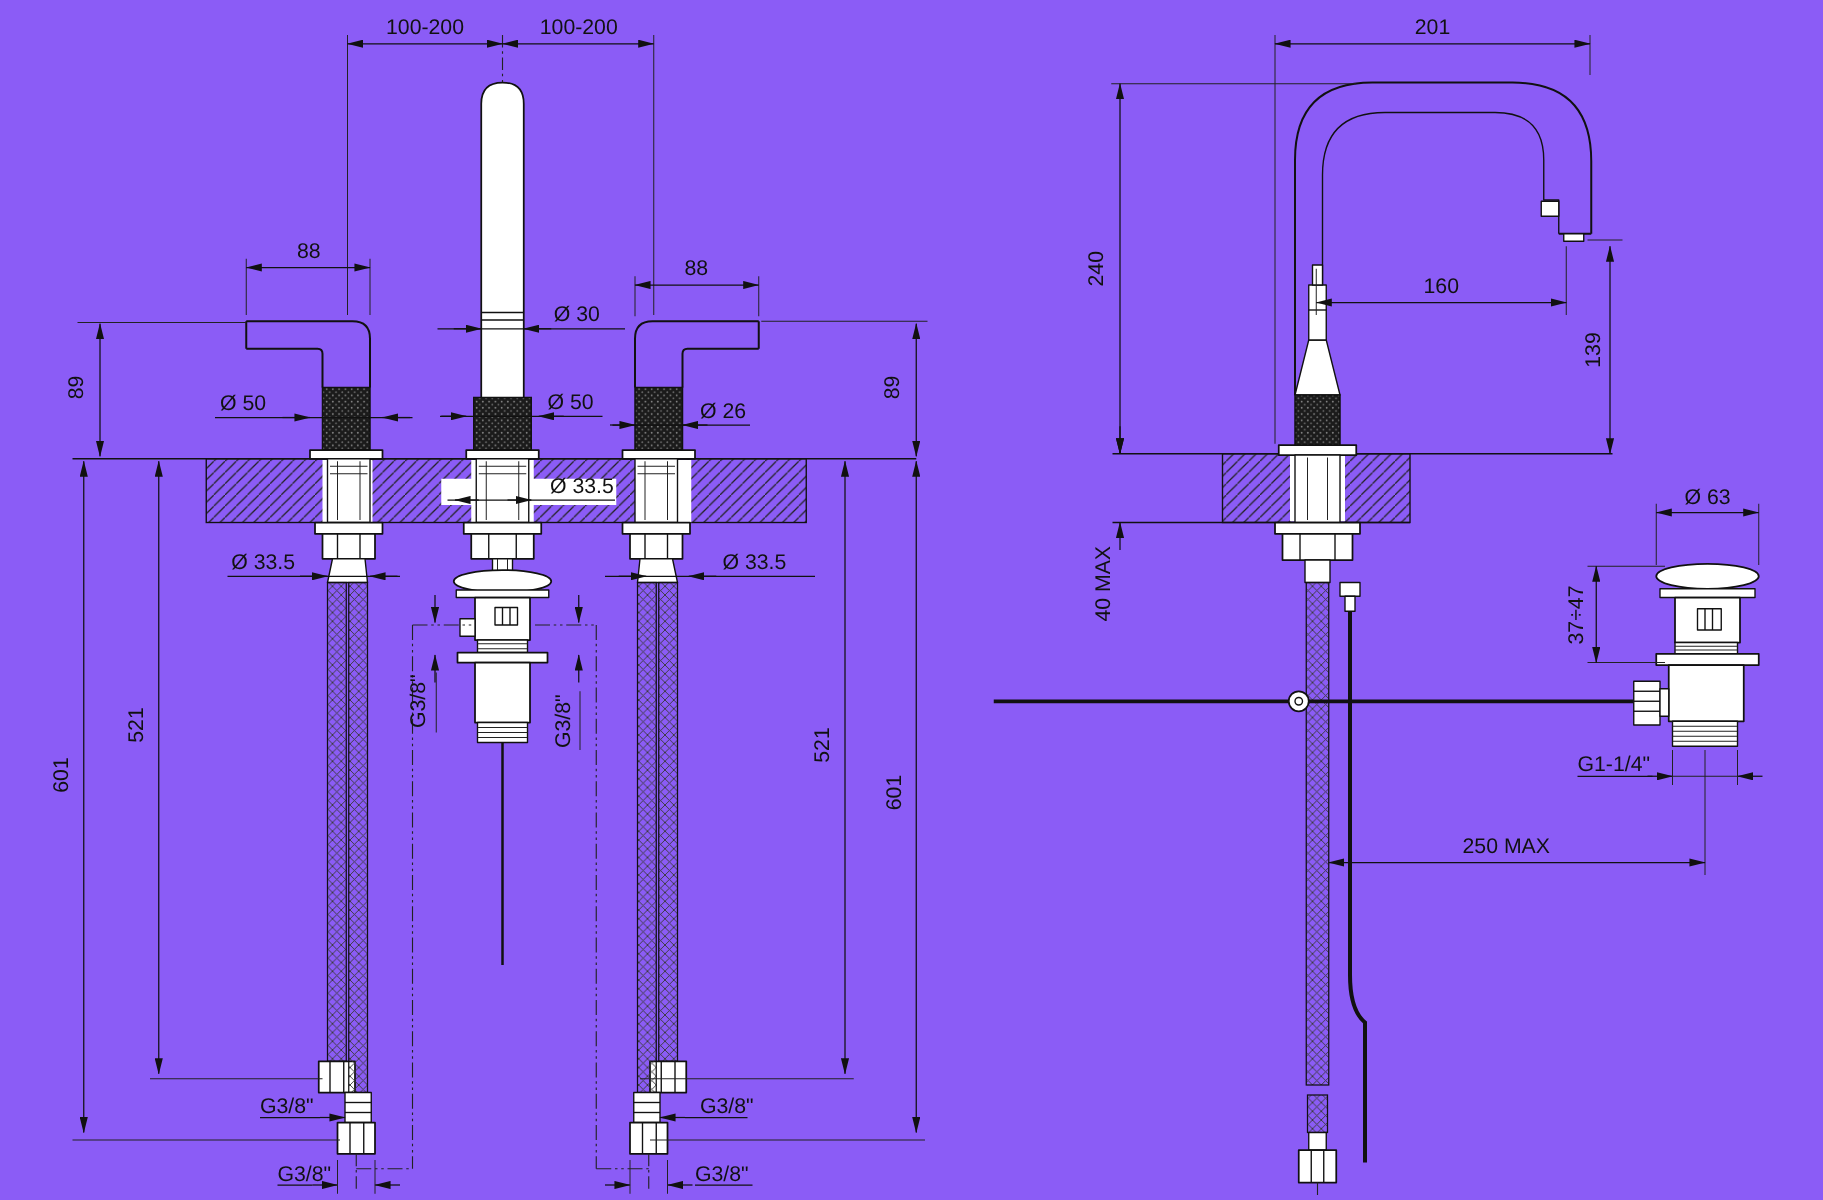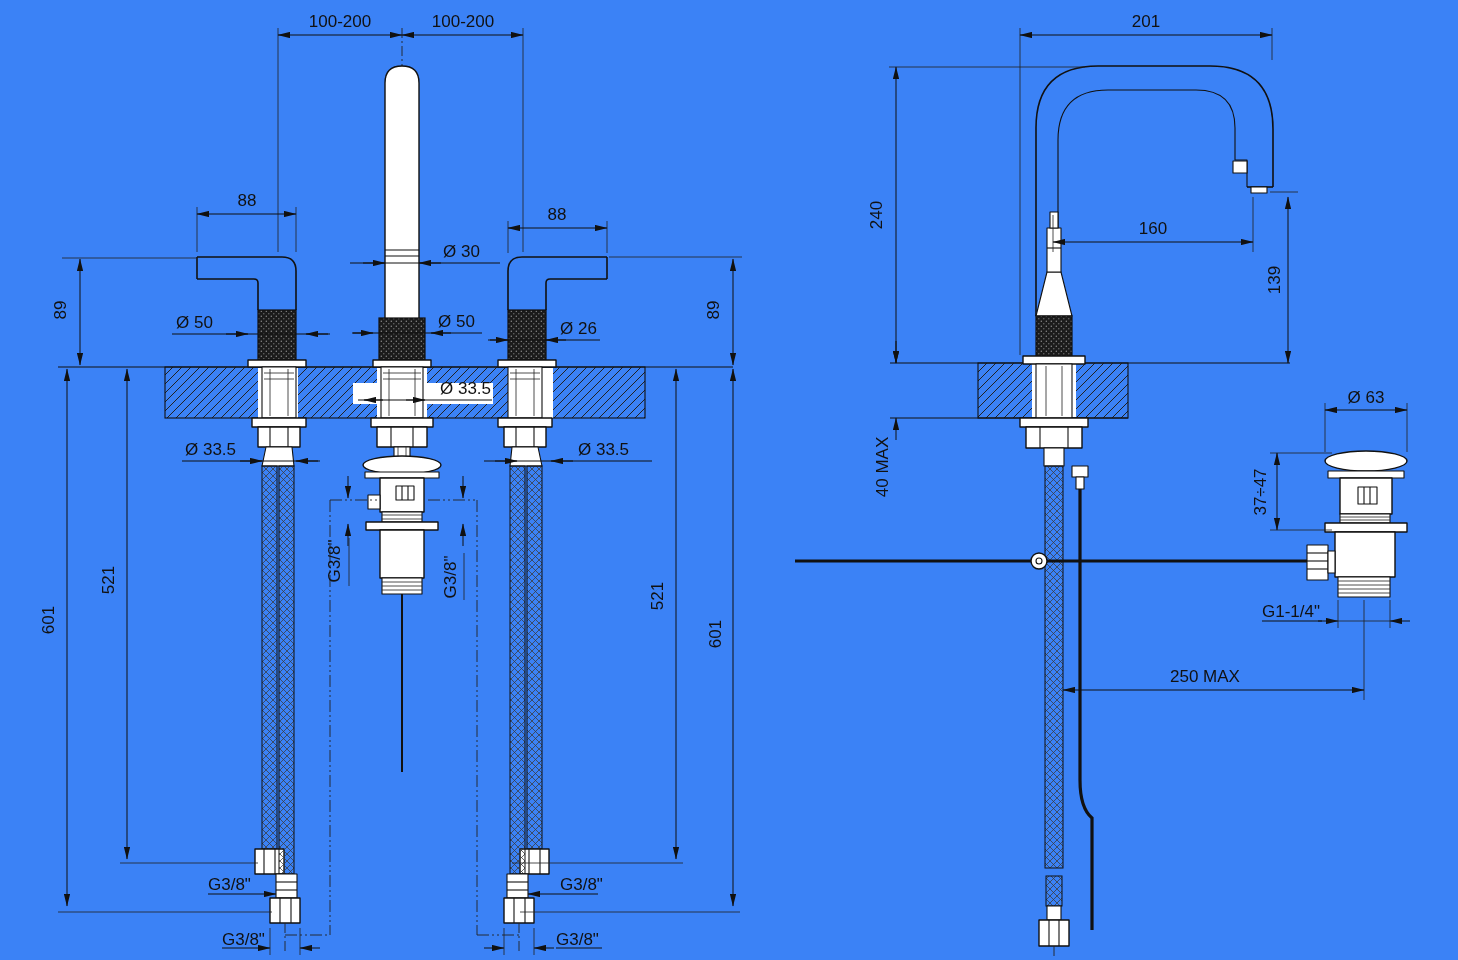--- a/index.html
+++ b/index.html
@@ -1,16 +1,16 @@
 <!DOCTYPE html>
 <html><head>
 <meta charset="utf-8">
 <style>
   html,body{margin:0;padding:0;background:#fff;}
-  .stage{width:1458px;height:960px;position:relative;background:#3b82f6;overflow:hidden;}
+  .stage{width:1458px;height:960px;position:relative;background:#8b5cf6;overflow:hidden;}
   svg{display:block;}
   .o  {stroke:#111;stroke-width:1.6;fill:none;stroke-linejoin:round;}
   .o2 {stroke:#111;stroke-width:1.1;fill:none;stroke-linejoin:round;}
   .w  {fill:#fff;stroke:#111;stroke-width:1.4;stroke-linejoin:round;}
   .w2 {fill:#fff;stroke:#111;stroke-width:1.1;stroke-linejoin:round;}
   .d  {stroke:#111;stroke-width:1;fill:none;}
   .e  {stroke:#222;stroke-width:0.8;fill:none;}
   .cl {stroke:#222;stroke-width:0.9;fill:none;stroke-dasharray:10 3 2 3;}
   .dd {stroke:#222;stroke-width:0.9;fill:none;stroke-dasharray:12 3 2 3 2 3;}
   text.dim{font-family:"Liberation Sans","DejaVu Sans",sans-serif;font-size:17px;fill:#111;}

